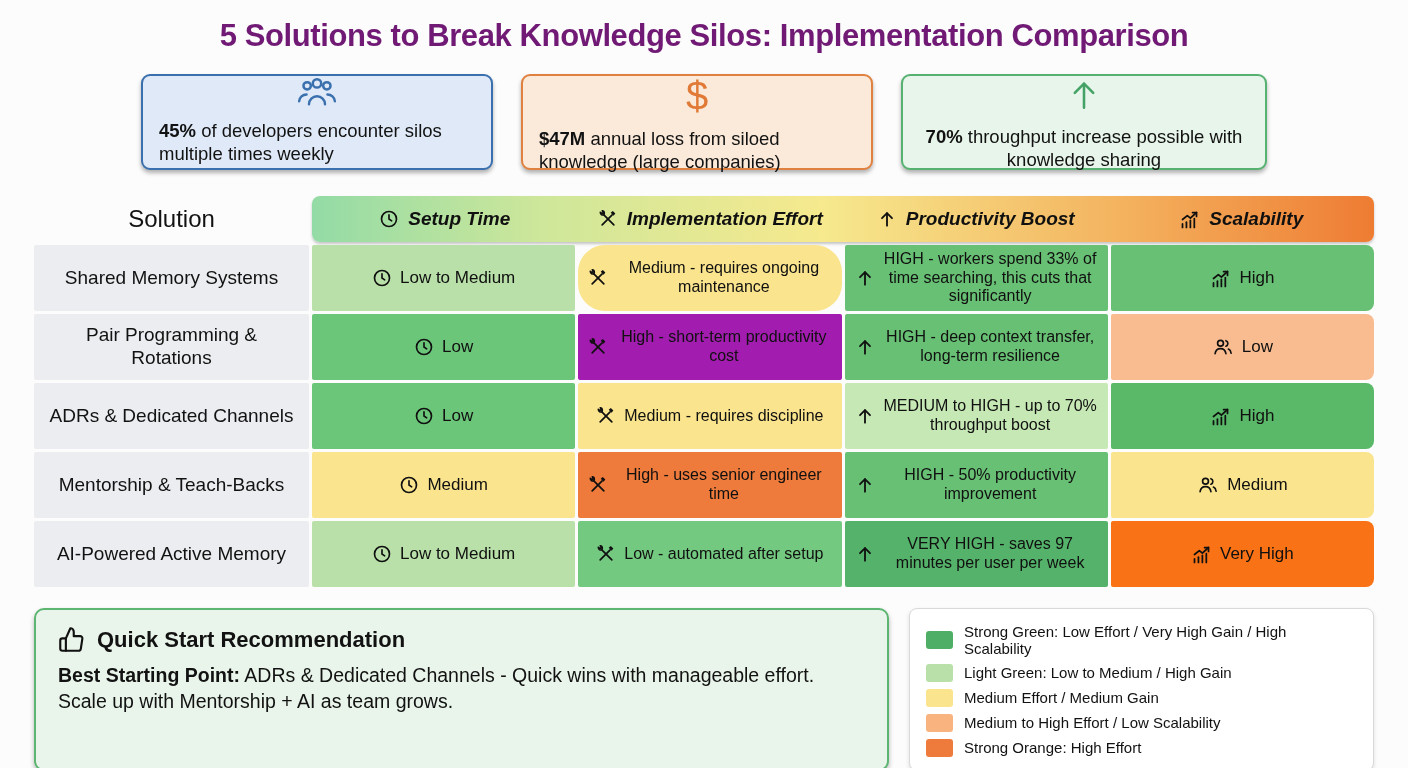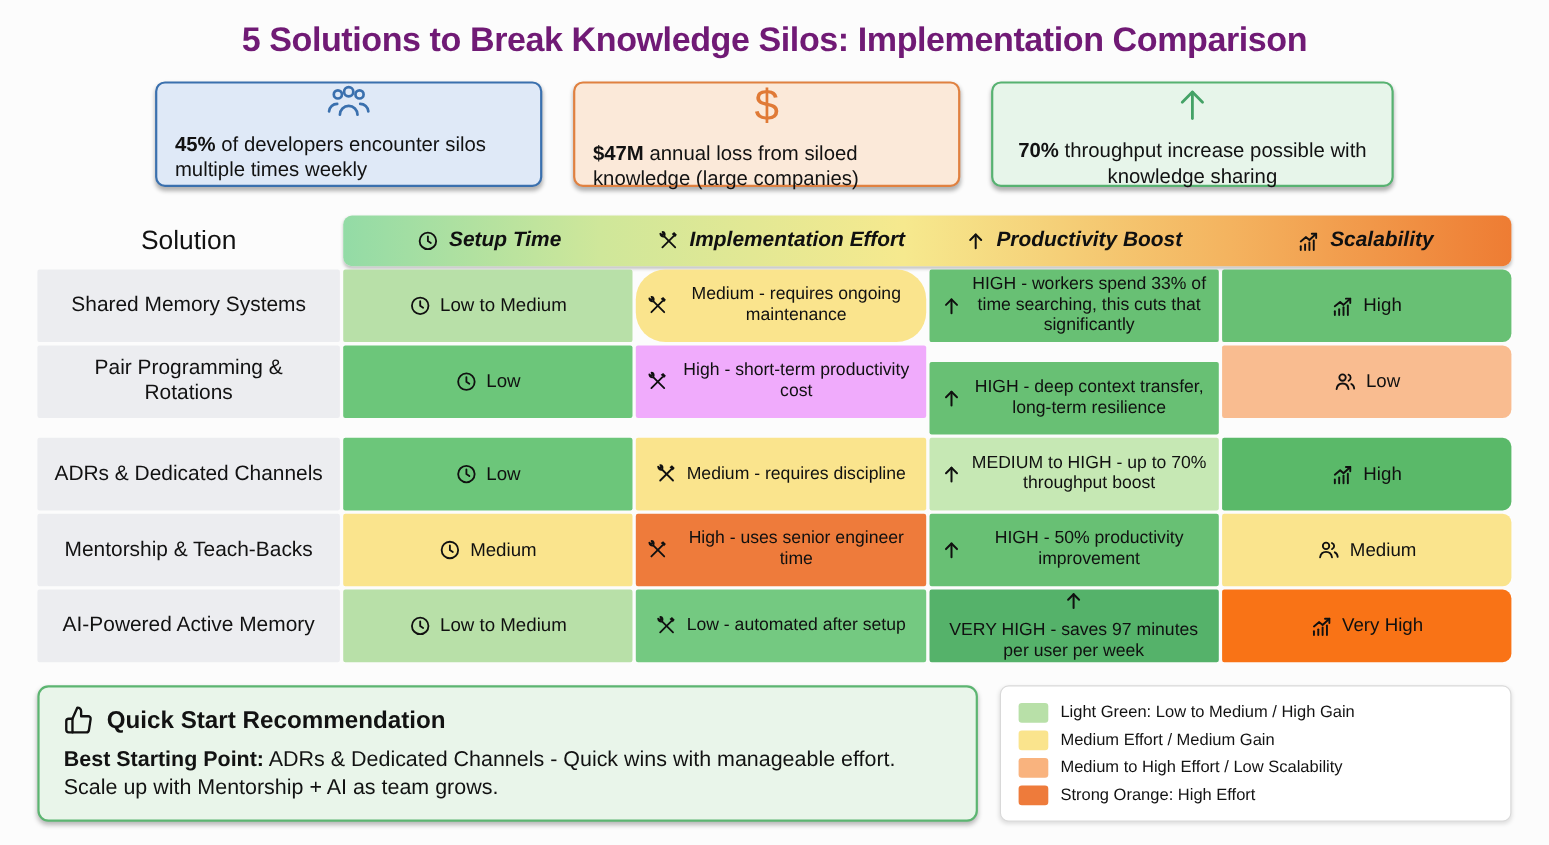--- a/index.html
+++ b/index.html
@@ -211,32 +211,32 @@
     <div class="sol-cell">Pair Programming &amp; Rotations</div>
     <div class="cell big" style="background-color: rgb(108, 198, 122);">
         <span class="icon">
   <svg width="20" height="20" viewBox="0 0 24 24" fill="none" stroke="currentColor" stroke-width="2" stroke-linecap="round">
             <circle cx="12" cy="12" r="9"></circle>
             <path d="M12 7v5l3.2 2.2"></path>
           </svg>
 </span>
         <span class="txt">Low</span>
       </div>
-    <div class="cell" style="background-color: #f0abfc; justify-content: flex-end;">
+    <div class="cell" style="background-color: #a21caf; justify-content: flex-end;">
         <span class="icon">
   <svg width="20" height="20" viewBox="0 0 24 24" fill="none" stroke="currentColor" stroke-width="2" stroke-linecap="round" stroke-linejoin="round">
             <path d="M7 7 L19 19"></path>
             <path d="M17 7 L5 19"></path>
             <path d="M7 7 C4.8 7.8 3 6.2 2.8 4 L4.6 5.6 L6.4 4.2 L5.2 2.2 C7.4 2 8.2 4.8 7 7 Z"></path>
             <path d="M15.2 4.4 l2.6-2 3 3 -2 2.6 z" fill="currentColor" stroke="none"></path>
           </svg>
 </span>
         <span class="txt">High - short-term productivity cost</span>
       </div>
-    <div class="cell" style="background-color: rgb(104, 192, 116); margin-top: 15px;">
+    <div class="cell" style="background-color: rgb(104, 192, 116);">
         <span class="icon">
   <svg width="20" height="20" viewBox="0 0 24 24" fill="none" stroke="currentColor" stroke-width="2.2" stroke-linecap="round" stroke-linejoin="round">
             <path d="M12 20V5"></path>
             <path d="M6 11l6-6 6 6"></path>
           </svg>
 </span>
         <span class="txt">HIGH - deep context transfer, long-term resilience</span>
       </div>
     <div class="cell big last" style="background-color: rgb(249, 188, 144);">
         <span class="icon">
@@ -350,21 +350,21 @@
         <span class="icon">
   <svg width="20" height="20" viewBox="0 0 24 24" fill="none" stroke="currentColor" stroke-width="2" stroke-linecap="round" stroke-linejoin="round">
             <path d="M7 7 L19 19"></path>
             <path d="M17 7 L5 19"></path>
             <path d="M7 7 C4.8 7.8 3 6.2 2.8 4 L4.6 5.6 L6.4 4.2 L5.2 2.2 C7.4 2 8.2 4.8 7 7 Z"></path>
             <path d="M15.2 4.4 l2.6-2 3 3 -2 2.6 z" fill="currentColor" stroke="none"></path>
           </svg>
 </span>
         <span class="txt">Low - automated after setup</span>
       </div>
-    <div class="cell" style="background-color: rgb(85, 178, 106); flex-direction: column;">
+    <div class="cell" style="background-color: rgb(85, 178, 106);">
         <span class="icon">
   <svg width="20" height="20" viewBox="0 0 24 24" fill="none" stroke="currentColor" stroke-width="2.2" stroke-linecap="round" stroke-linejoin="round">
             <path d="M12 20V5"></path>
             <path d="M6 11l6-6 6 6"></path>
           </svg>
 </span>
         <span class="txt">VERY HIGH - saves 97 minutes per user per week</span>
       </div>
     <div class="cell big last" style="background-color: #f97316;">
         <span class="icon">
@@ -390,20 +390,24 @@
               <path d="M7 22H4a2 2 0 0 1-2-2v-7a2 2 0 0 1 2-2h3"></path>
             </svg>
         </span>
         <span>Quick Start Recommendation</span>
       </div>
       <div class="reco-body"><b>Best Starting Point:</b><span> ADRs &amp; Dedicated Channels - Quick wins with manageable effort. Scale up with Mentorship + AI as team grows.</span></div>
     </div>
 
     <div class="legend">
       <div class="legend-item">
+          <span class="swatch" style="background-color: rgb(79, 174, 102);"></span>
+          <span>Strong Green: Low Effort / Very High Gain / High Scalability</span>
+        </div>
+      <div class="legend-item">
           <span class="swatch" style="background-color: rgb(184, 224, 168);"></span>
           <span>Light Green: Low to Medium / High Gain</span>
         </div>
       <div class="legend-item">
           <span class="swatch" style="background-color: rgb(250, 228, 141);"></span>
           <span>Medium Effort / Medium Gain</span>
         </div>
       <div class="legend-item">
           <span class="swatch" style="background-color: rgb(249, 179, 126);"></span>
           <span>Medium to High Effort / Low Scalability</span>

